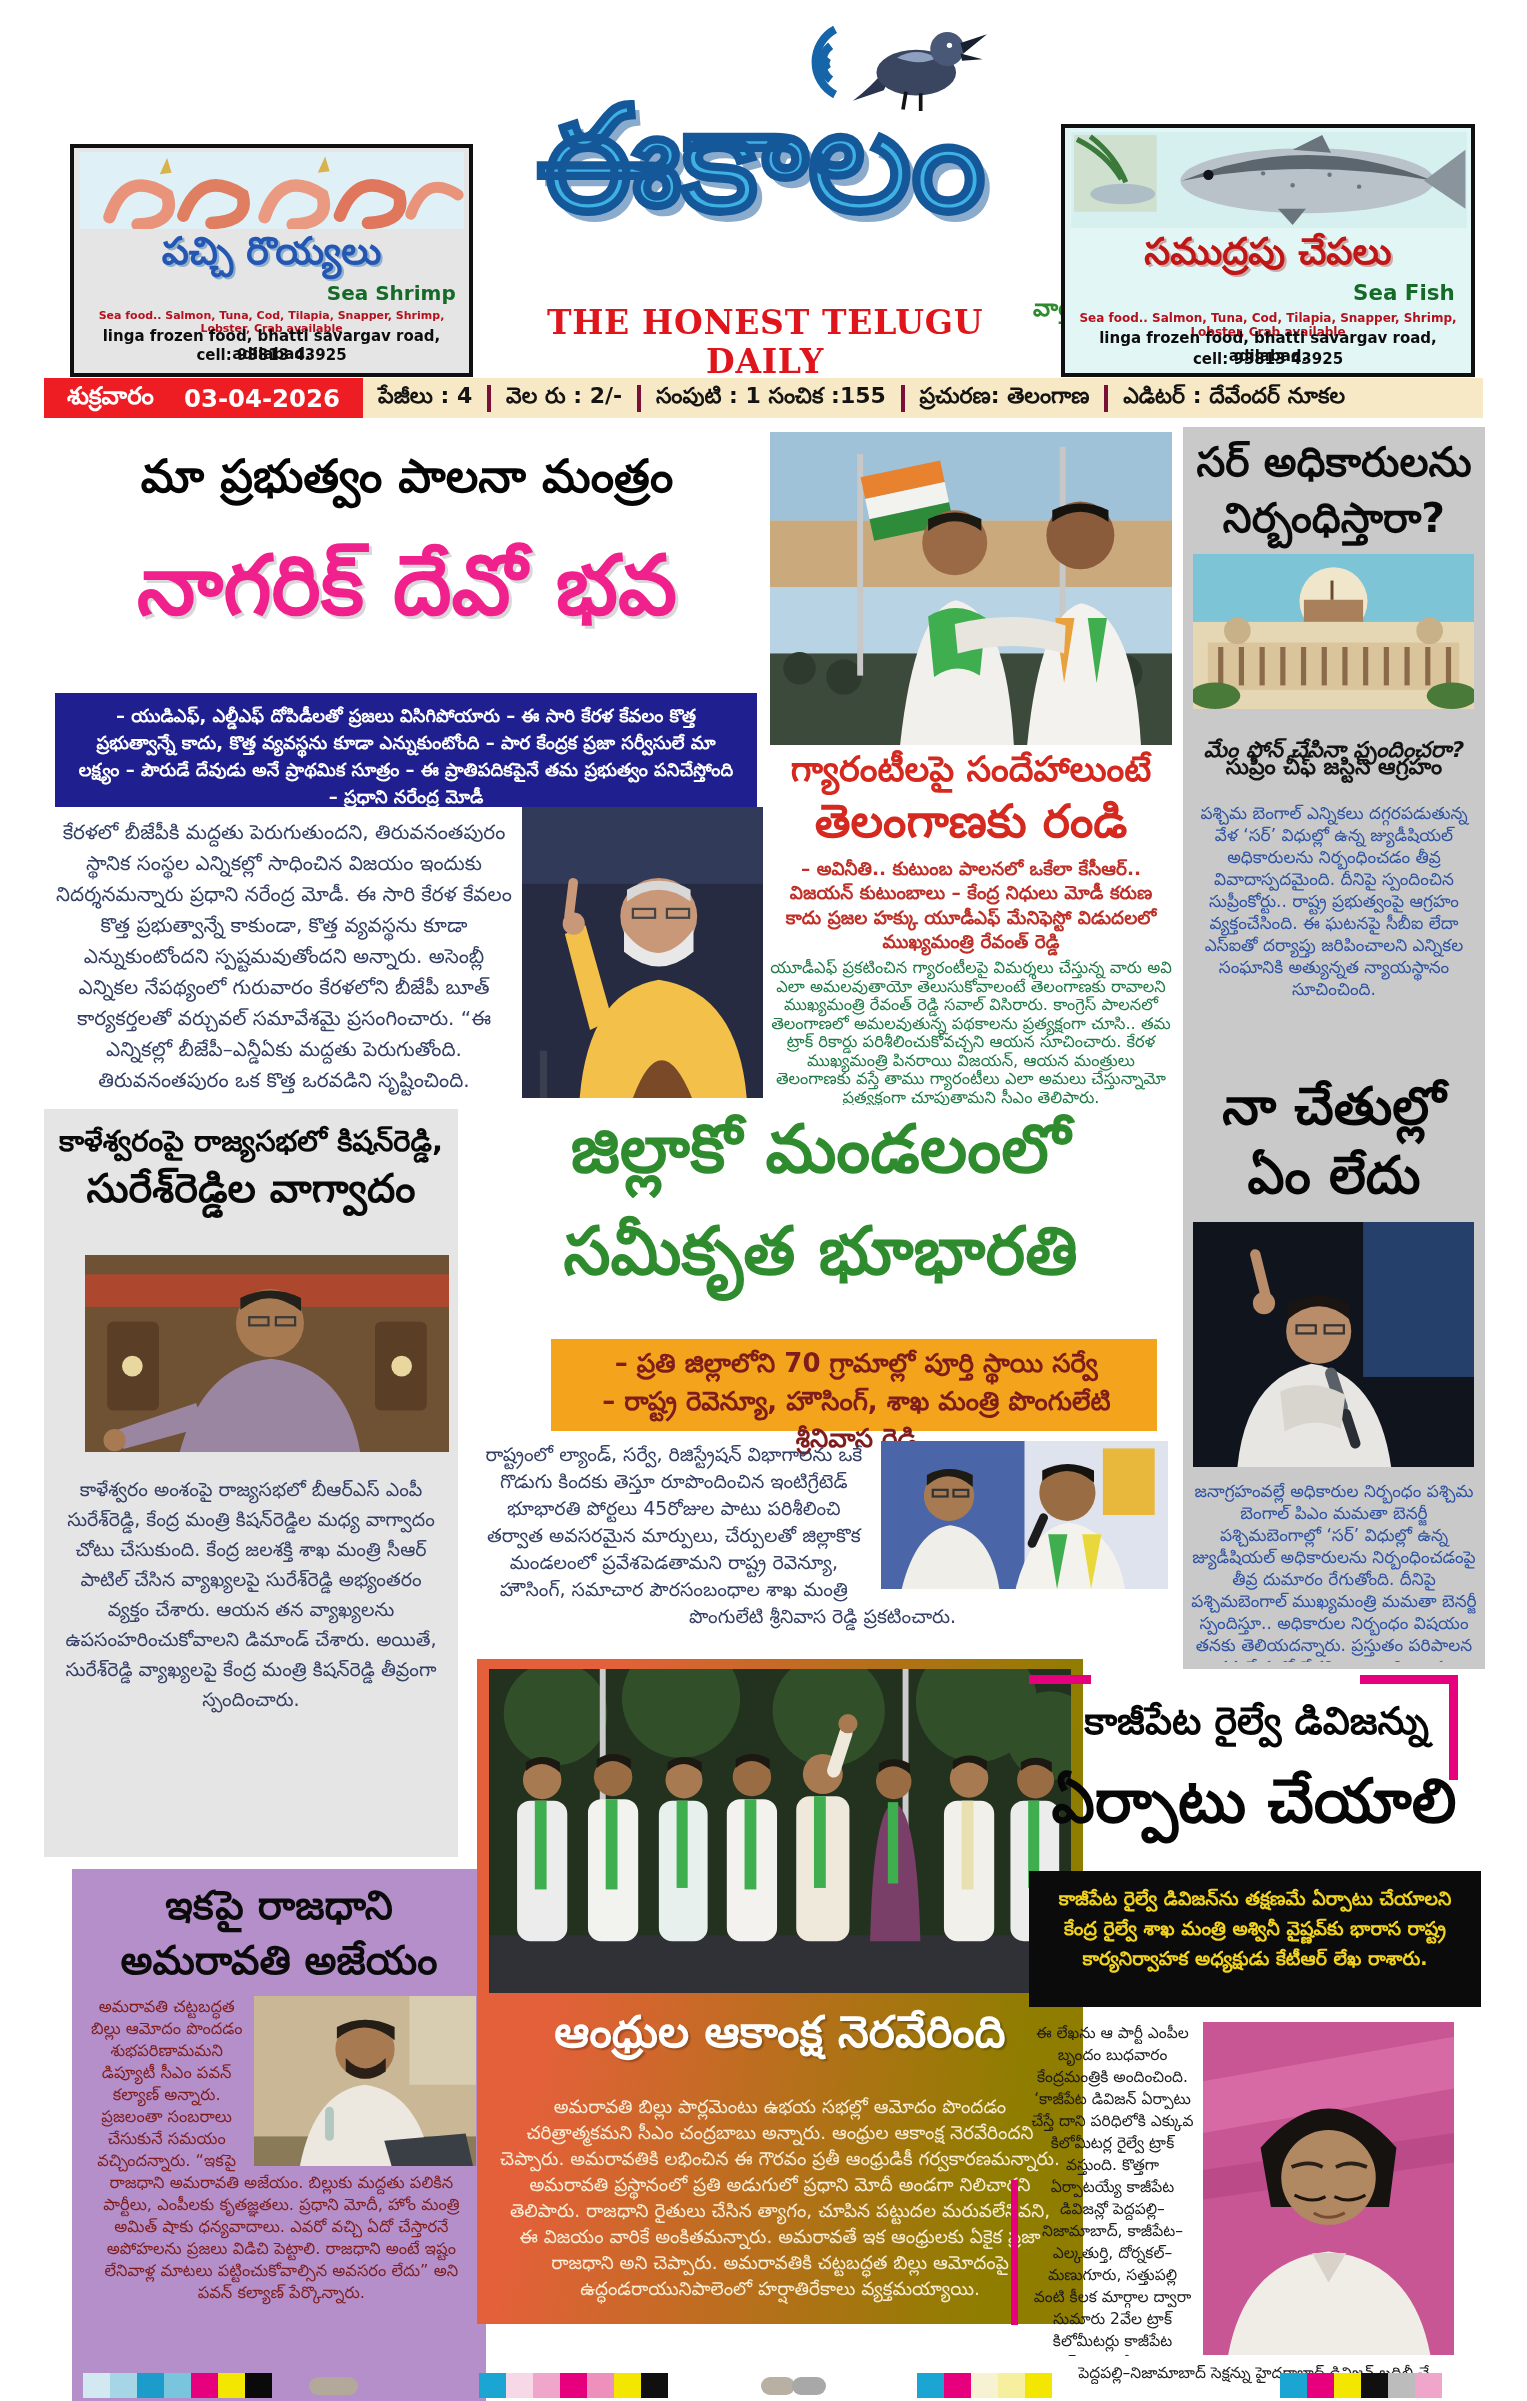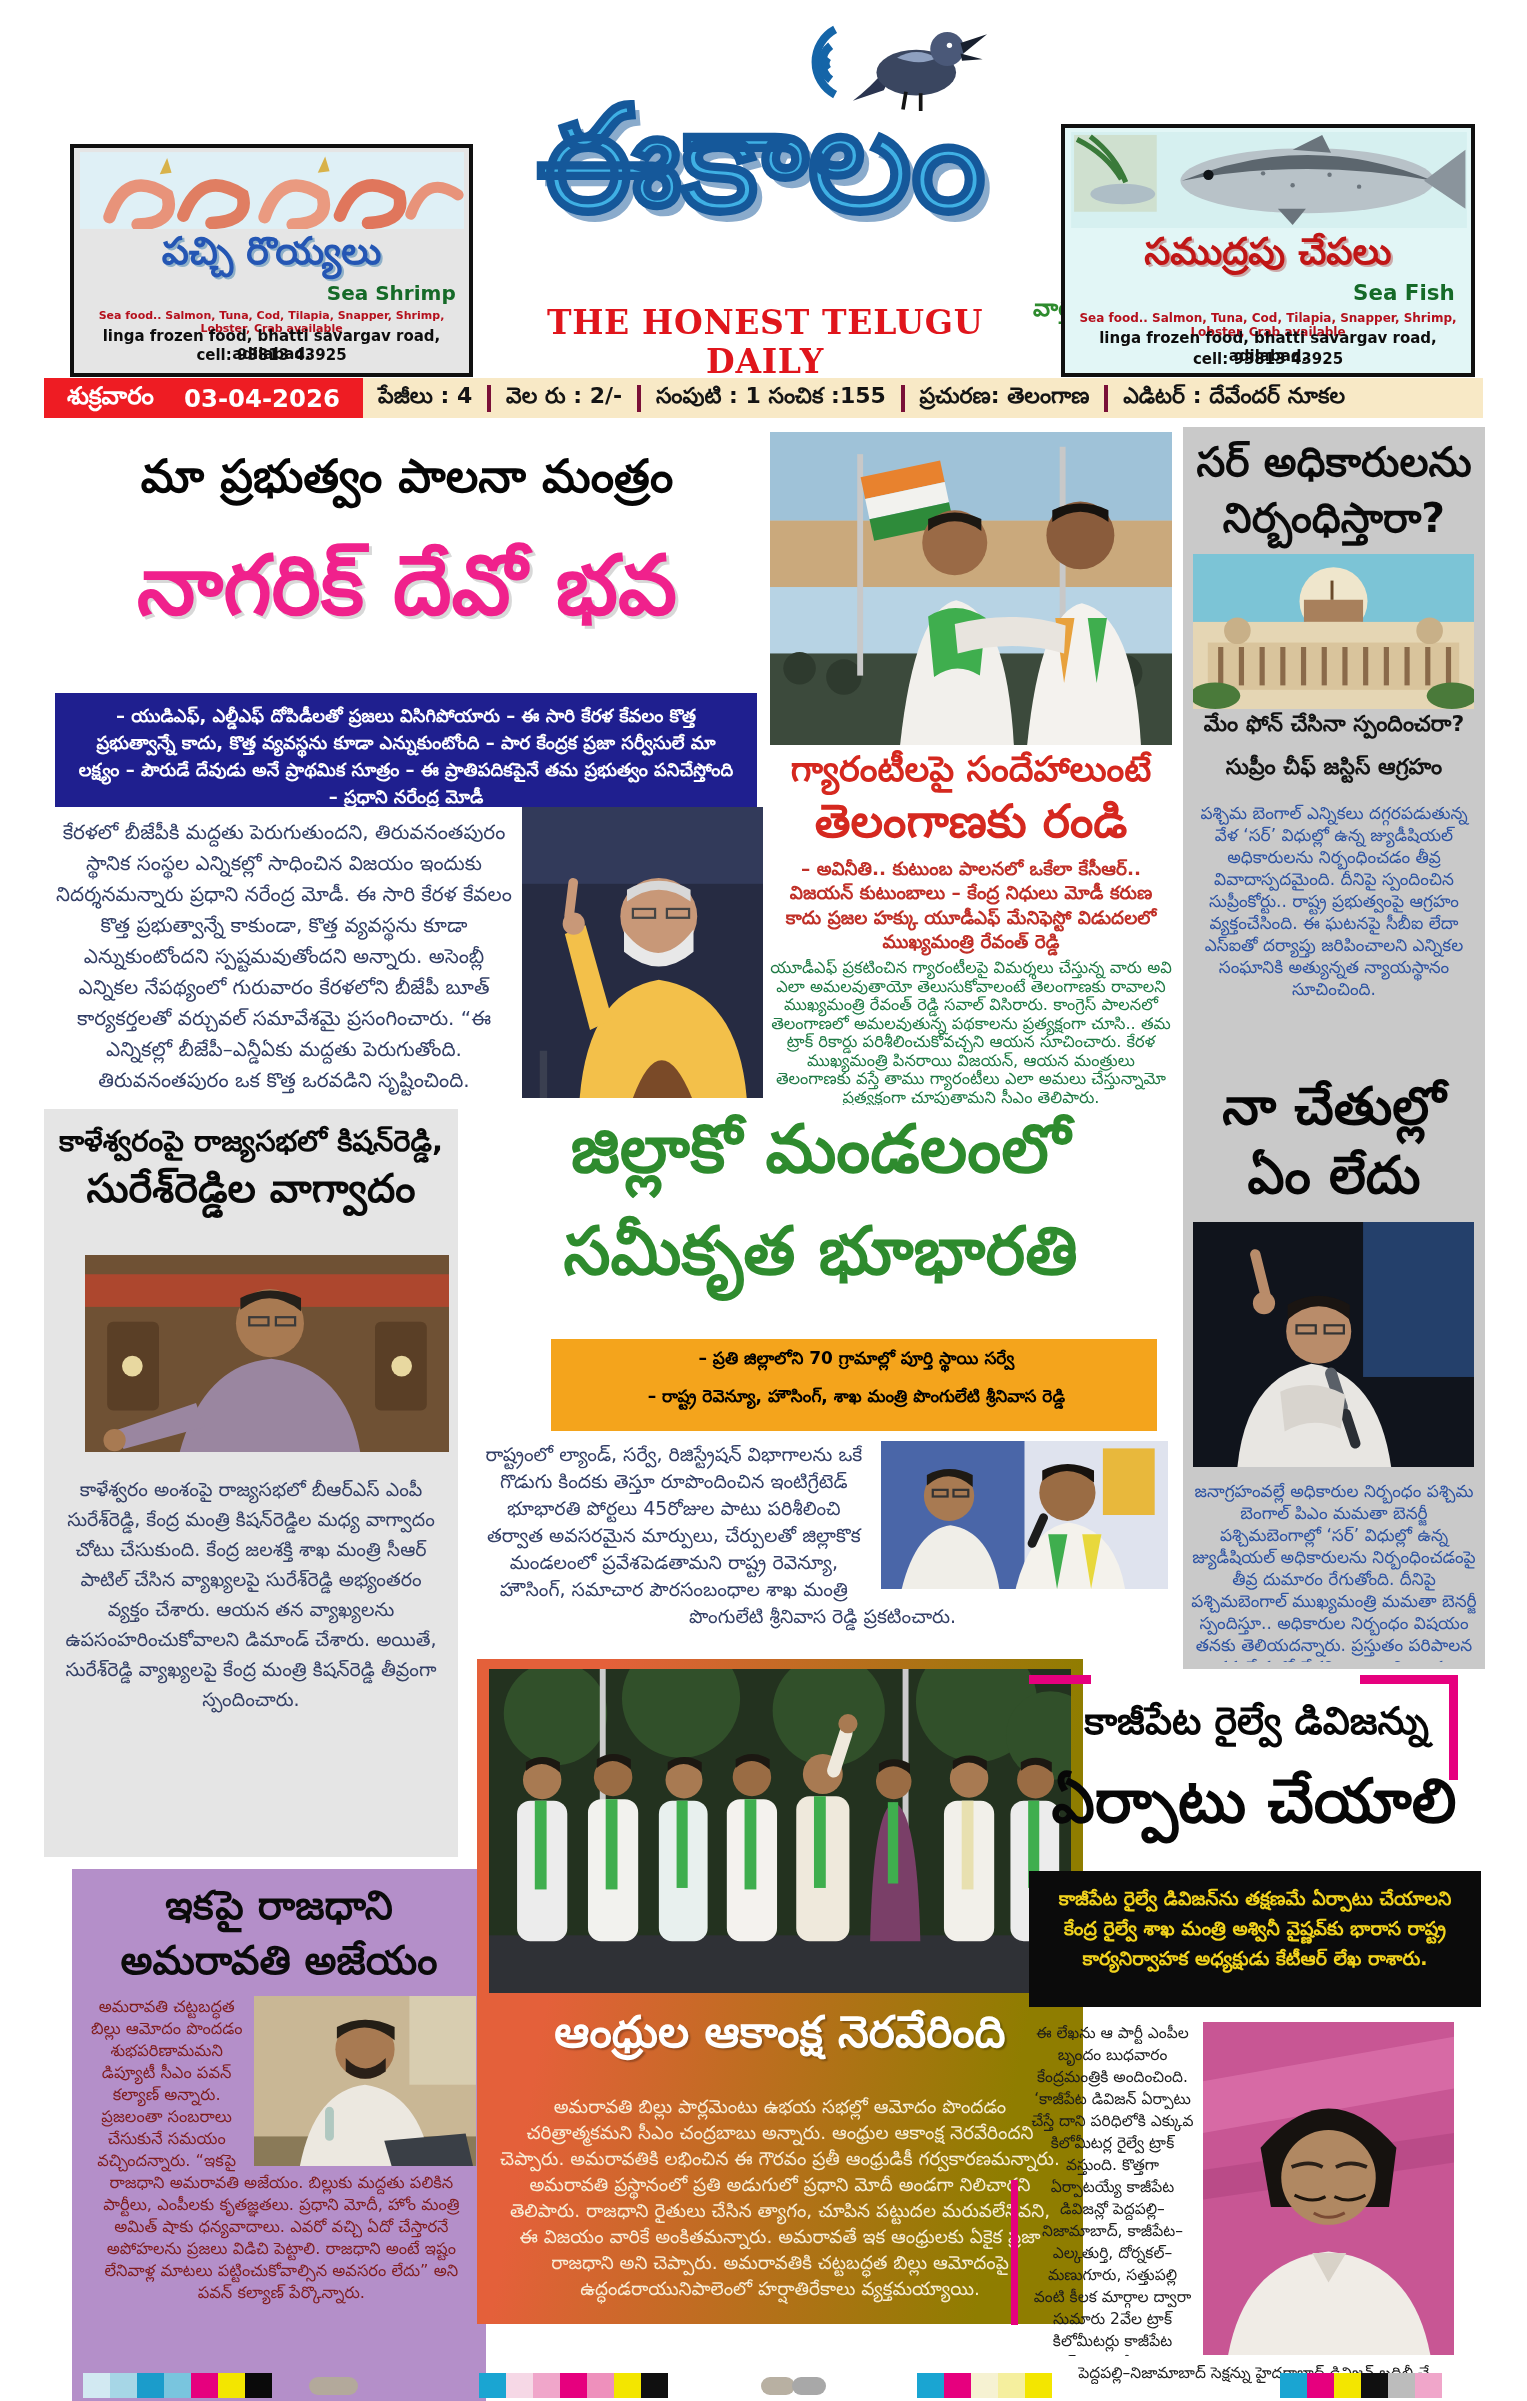--- a/index.html
+++ b/index.html
@@ -66,21 +66,21 @@
   .g-deck{left:770px;top:857px;width:402px;height:99px;font-size:18.5px;line-height:24.4px;
           font-weight:bold;color:#c03028;}
   .g-body{left:770px;top:959px;width:402px;height:146px;font-size:16.3px;line-height:18.5px;color:#1f7a45;}
 
   
   .right-panel{left:1183px;top:427px;width:302px;height:1242px;background:#c9c9c9;}
   .right-panel>div{position:absolute;}
   .r-h1{top:7.4px;left:4.4px;right:4.4px;font-size:41px;line-height:56px;color:#0a0a0a;}
   .r-photo-sc{top:127px;left:10.3px;width:281px;height:155px;}
   .r-sub{left:4.4px;right:4.4px;font-size:22px;color:#131313;}
-  .r-sub1{top:284px;}
+  .r-sub1{top:310px;font-style:italic;}
   .r-sub2{top:327px;}
   .r-body{top:375px;left:7.4px;right:7.4px;height:207px;font-size:17px;line-height:22px;color:#2d53a3;}
   .r-h2a{top:649px;left:3px;right:3px;font-size:52px;color:#050505;}
   .r-h2b{top:718px;left:3px;right:3px;font-size:52px;color:#050505;}
   .r-photo-mamata{top:795px;left:10.3px;width:281px;height:245px;}
   .r-body2{top:1053px;left:7.4px;right:7.4px;height:182px;font-size:17px;line-height:22px;color:#2d53a3;}
 
   
   .k-panel{left:44px;top:1109px;width:414px;height:748px;background:#e5e5e5;}
   .k-panel>div{position:absolute;}
@@ -95,21 +95,21 @@
   .p-h1{top:13.3px;left:6px;right:6px;font-size:40px;color:#0b0b0b;}
   .p-h2{top:68px;left:6px;right:6px;font-size:40px;color:#0b0b0b;}
   .p-bodywrap{top:127px;left:15px;right:10.3px;bottom:10.3px;font-size:16.3px;line-height:22px;
               color:#7f1d1d;text-align:center;overflow:hidden;}
   .p-photo{float:right;width:222px;height:170px;margin:0 0 6px 7.4px;position:relative;overflow:hidden;}
 
   
   .b-h1{left:473px;top:1110px;width:695px;font-size:67px;color:#2e8b2e;}
   .b-h2{left:473px;top:1212px;width:695px;font-size:67px;color:#2e8b2e;}
   .b-box{left:551px;top:1339px;width:606px;height:92px;background:#f4a41c;}
-  .b-box>div{position:absolute;left:12px;right:7.4px;font-size:17px;font-weight:bold;color:#000000;}
+  .b-box>div{position:absolute;left:12px;right:7.4px;font-size:26px;font-weight:bold;color:#7f1d1d;}
   .b-bul1{top:9px;}
   .b-bul2{top:47px;}
   .b-bodywrap{left:477px;top:1441px;width:691px;height:216px;font-size:19px;line-height:27px;
               color:#333f66;text-align:center;overflow:hidden;}
   .b-photo{float:right;width:287px;height:148px;margin:0 0 4.4px 10.3px;position:relative;overflow:hidden;}
 
   
   .a-panel{left:477px;top:1659px;width:606px;height:665px;
            background:linear-gradient(100deg,#e4603a 18%,#8f7d00 85%);}
   .a-panel>div{position:absolute;}

